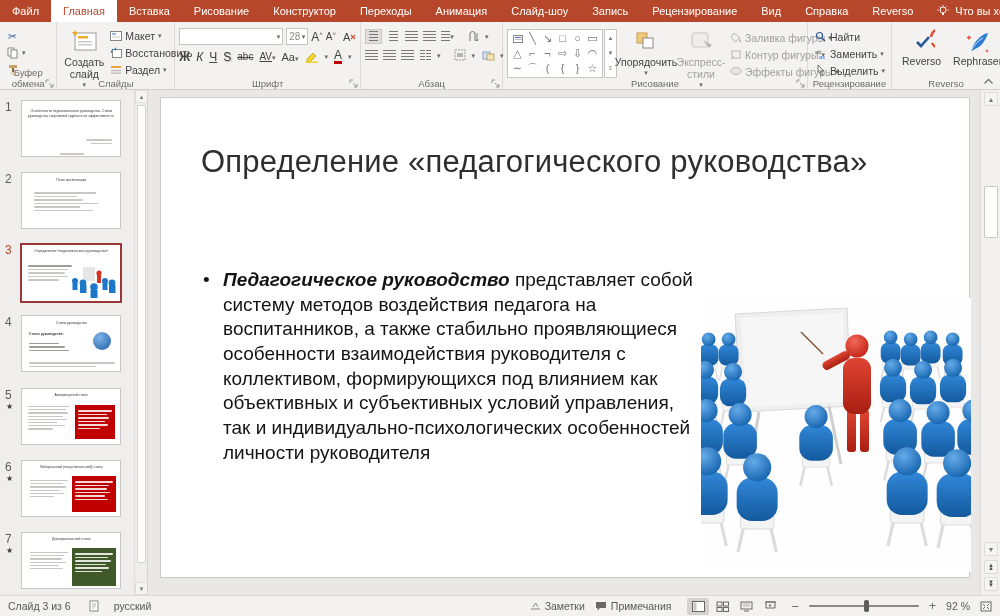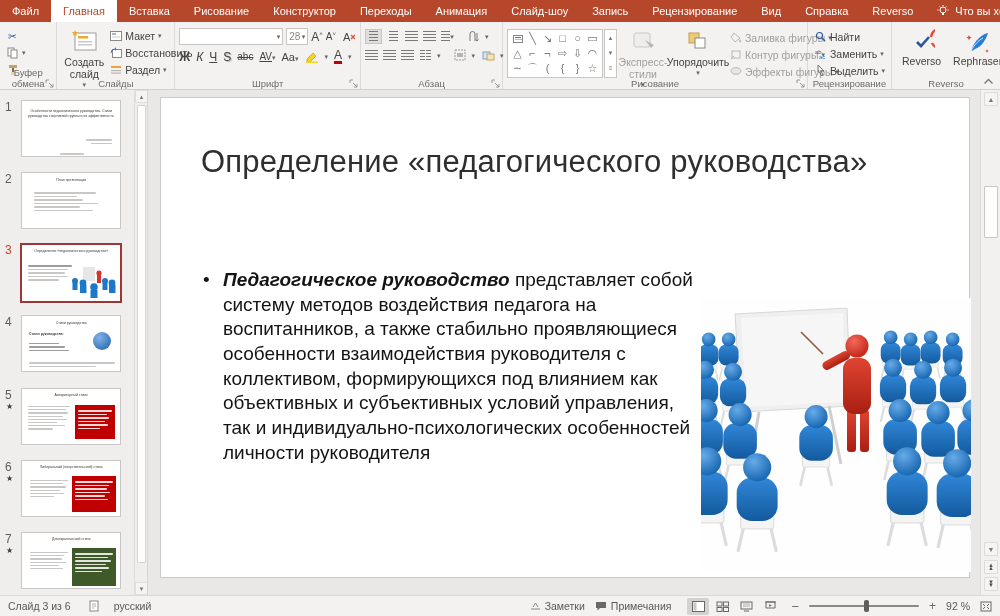--- a/index.html
+++ b/index.html
@@ -349,38 +349,38 @@
           <span class="shp">{</span>
           <span class="shp">}</span>
           <span class="shp">☆</span>
         </div>
         <div class="shsc">
           <span>▲</span>
           <span>▼</span>
           <span>≡</span>
         </div>
       </div>
+      <div class="bigbtn" style="min-width:58px">
+        <span class="bicon">
+          <svg width="22" height="20" viewBox="0 0 22 20">
+              <rect x="2" y="2" width="10" height="10" fill="#F2C879" stroke="#c79b4a"></rect>
+              <rect x="8" y="7" width="10" height="10" fill="#fff" stroke="#8a8886"></rect>
+            </svg>
+        </span>
+        <span>Упорядочить</span>
+        <span class="caret">▾</span>
+      </div>
       <div class="bigbtn dis" style="min-width:52px">
         <span class="bicon">
           <svg width="24" height="22" viewBox="0 0 24 22">
               <rect x="3" y="3" width="16" height="14" rx="2" fill="#EFEDEB" stroke="#c9c7c5"></rect>
               <path d="M14 10l6 8 3-3z" fill="#b9b7b5"></path>
             </svg>
         </span>
         <span style="width:52px">Экспресс-стили</span>
-        <span class="caret">▾</span>
-      </div>
-      <div class="bigbtn" style="min-width:58px">
-        <span class="bicon">
-          <svg width="22" height="20" viewBox="0 0 22 20">
-              <rect x="2" y="2" width="10" height="10" fill="#F2C879" stroke="#c79b4a"></rect>
-              <rect x="8" y="7" width="10" height="10" fill="#fff" stroke="#8a8886"></rect>
-            </svg>
-        </span>
-        <span>Упорядочить</span>
         <span class="caret">▾</span>
       </div>
       <div class="smallcol" style="padding-top:5px">
         <div class="smallbtn dis">
           <span class="sicon">
               <svg width="12" height="11" viewBox="0 0 12 11">
                 <path d="M4 1l6 5-5 4-4-5z" fill="none" stroke="#b9b7b5"></path>
                 <path d="M10 7c1 1.4 1.6 2.6.8 3.2-.8.6-1.8-.4-1.6-1.8z" fill="#b9b7b5"></path>
               </svg>
             </span>

